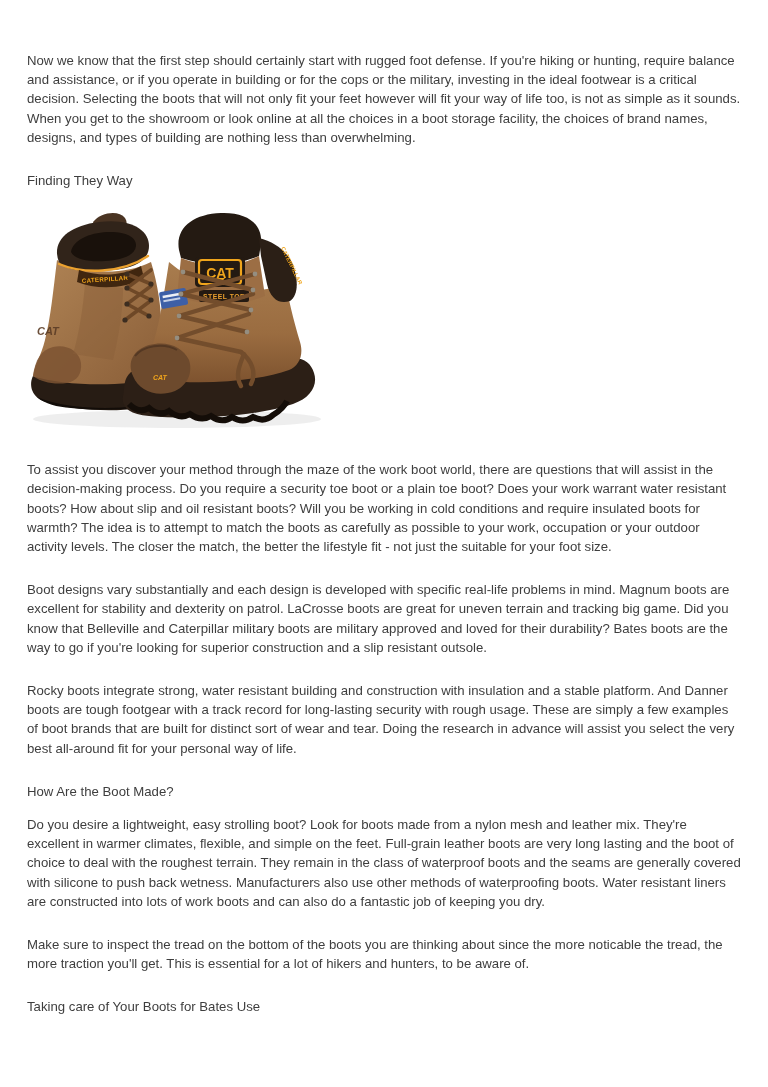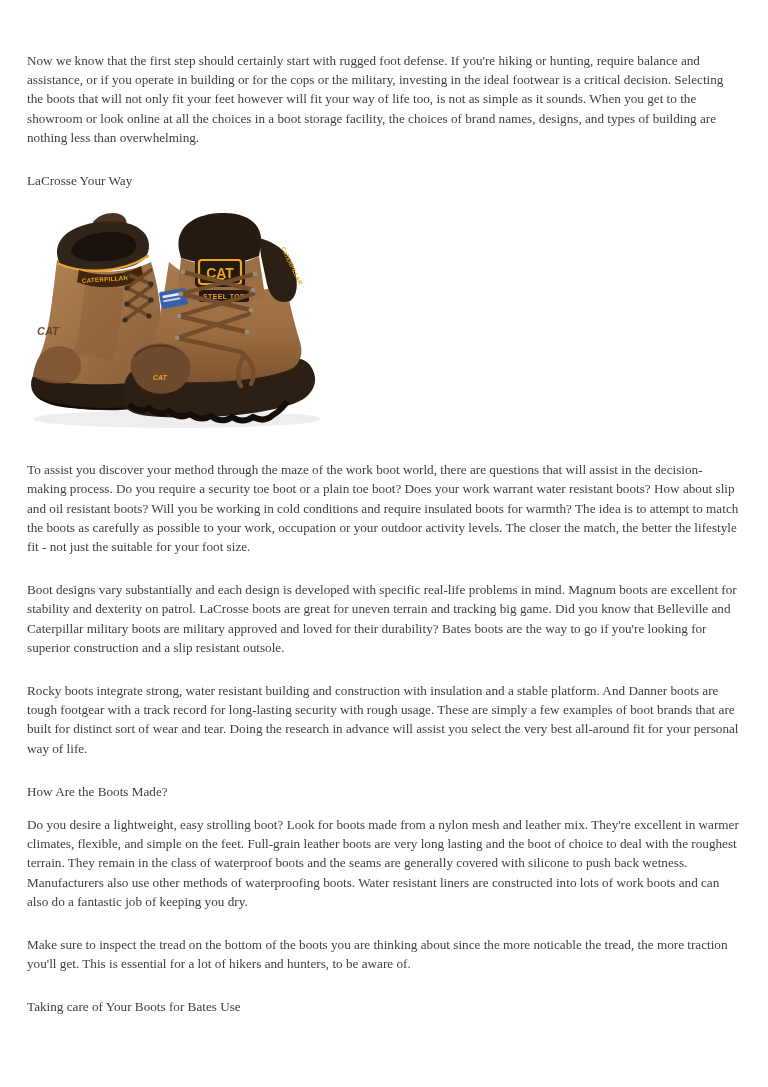--- a/index.html
+++ b/index.html
@@ -7,35 +7,35 @@
   .page { width: 768px; min-height: 1087px; background: #ffffff; }
   .content {
     box-sizing: border-box;
     width: 768px;
     padding: 51px 26px 60px 27px;
     font-family: "Liberation Sans", sans-serif;
     font-size: 13.2px;
     line-height: 19.2px;
     color: #3e3e3e;
   }
-  .content p { margin: 0 0 24px 0; font-family: Liberation Serif, serif; }
+  .content p { margin: 0 0 24px 0; }
   .content p.heading { margin: 0 0 14px 0; }
   .image-wrap { width: 300px; height: 232px; margin: 6px 0 24px 0; }
   .image-wrap svg { display: block; }
   svg text { font-family: "Liberation Sans", sans-serif; }
 </style>
 </head>
 <body>
 
 <div class="page">
   <div class="content">
 
     <p>Now we know that the first step should certainly start with rugged foot defense. If you're hiking or hunting, require balance and assistance, or if you operate in building or for the cops or the military, investing in the ideal footwear is a critical decision. Selecting the boots that will not only fit your feet however will fit your way of life too, is not as simple as it sounds. When you get to the showroom or look online at all the choices in a boot storage facility, the choices of brand names, designs, and types of building are nothing less than overwhelming.</p>
 
-    <p class="heading">LaCrosse Your Way</p>
+    <p class="heading">Finding They Way</p>
 
     <div class="image-wrap">
       <svg width="300" height="232" viewBox="0 0 300 232" xmlns="http://www.w3.org/2000/svg">
         <defs>
           <linearGradient id="gl" x1="0" y1="0" x2="1" y2="1">
             <stop offset="0" stop-color="#b08455"></stop>
             <stop offset="1" stop-color="#8a5e38"></stop>
           </linearGradient>
           <linearGradient id="gr" x1="0" y1="0" x2="0" y2="1">
             <stop offset="0" stop-color="#a87c4e"></stop>
@@ -128,21 +128,21 @@
         </g>
       </svg>
     </div>
 
     <p>To assist you discover your method through the maze of the work boot world, there are questions that will assist in the decision-making process. Do you require a security toe boot or a plain toe boot? Does your work warrant water resistant boots? How about slip and oil resistant boots? Will you be working in cold conditions and require insulated boots for warmth? The idea is to attempt to match the boots as carefully as possible to your work, occupation or your outdoor activity levels. The closer the match, the better the lifestyle fit - not just the suitable for your foot size.</p>
 
     <p>Boot designs vary substantially and each design is developed with specific real-life problems in mind. Magnum boots are excellent for stability and dexterity on patrol. LaCrosse boots are great for uneven terrain and tracking big game. Did you know that Belleville and Caterpillar military boots are military approved and loved for their durability? Bates boots are the way to go if you're looking for superior construction and a slip resistant outsole.</p>
 
     <p>Rocky boots integrate strong, water resistant building and construction with insulation and a stable platform. And Danner boots are tough footgear with a track record for long-lasting security with rough usage. These are simply a few examples of boot brands that are built for distinct sort of wear and tear. Doing the research in advance will assist you select the very best all-around fit for your personal way of life.</p>
 
-    <p class="heading">How Are the Boots Made?</p>
+    <p class="heading">How Are the Boot Made?</p>
 
     <p>Do you desire a lightweight, easy strolling boot? Look for boots made from a nylon mesh and leather mix. They're excellent in warmer climates, flexible, and simple on the feet. Full-grain leather boots are very long lasting and the boot of choice to deal with the roughest terrain. They remain in the class of waterproof boots and the seams are generally covered with silicone to push back wetness. Manufacturers also use other methods of waterproofing boots. Water resistant liners are constructed into lots of work boots and can also do a fantastic job of keeping you dry.</p>
 
     <p>Make sure to inspect the tread on the bottom of the boots you are thinking about since the more noticable the tread, the more traction you'll get. This is essential for a lot of hikers and hunters, to be aware of.</p>
 
     <p class="heading">Taking care of Your Boots for Bates Use</p>
 
   </div>
 </div>
 

